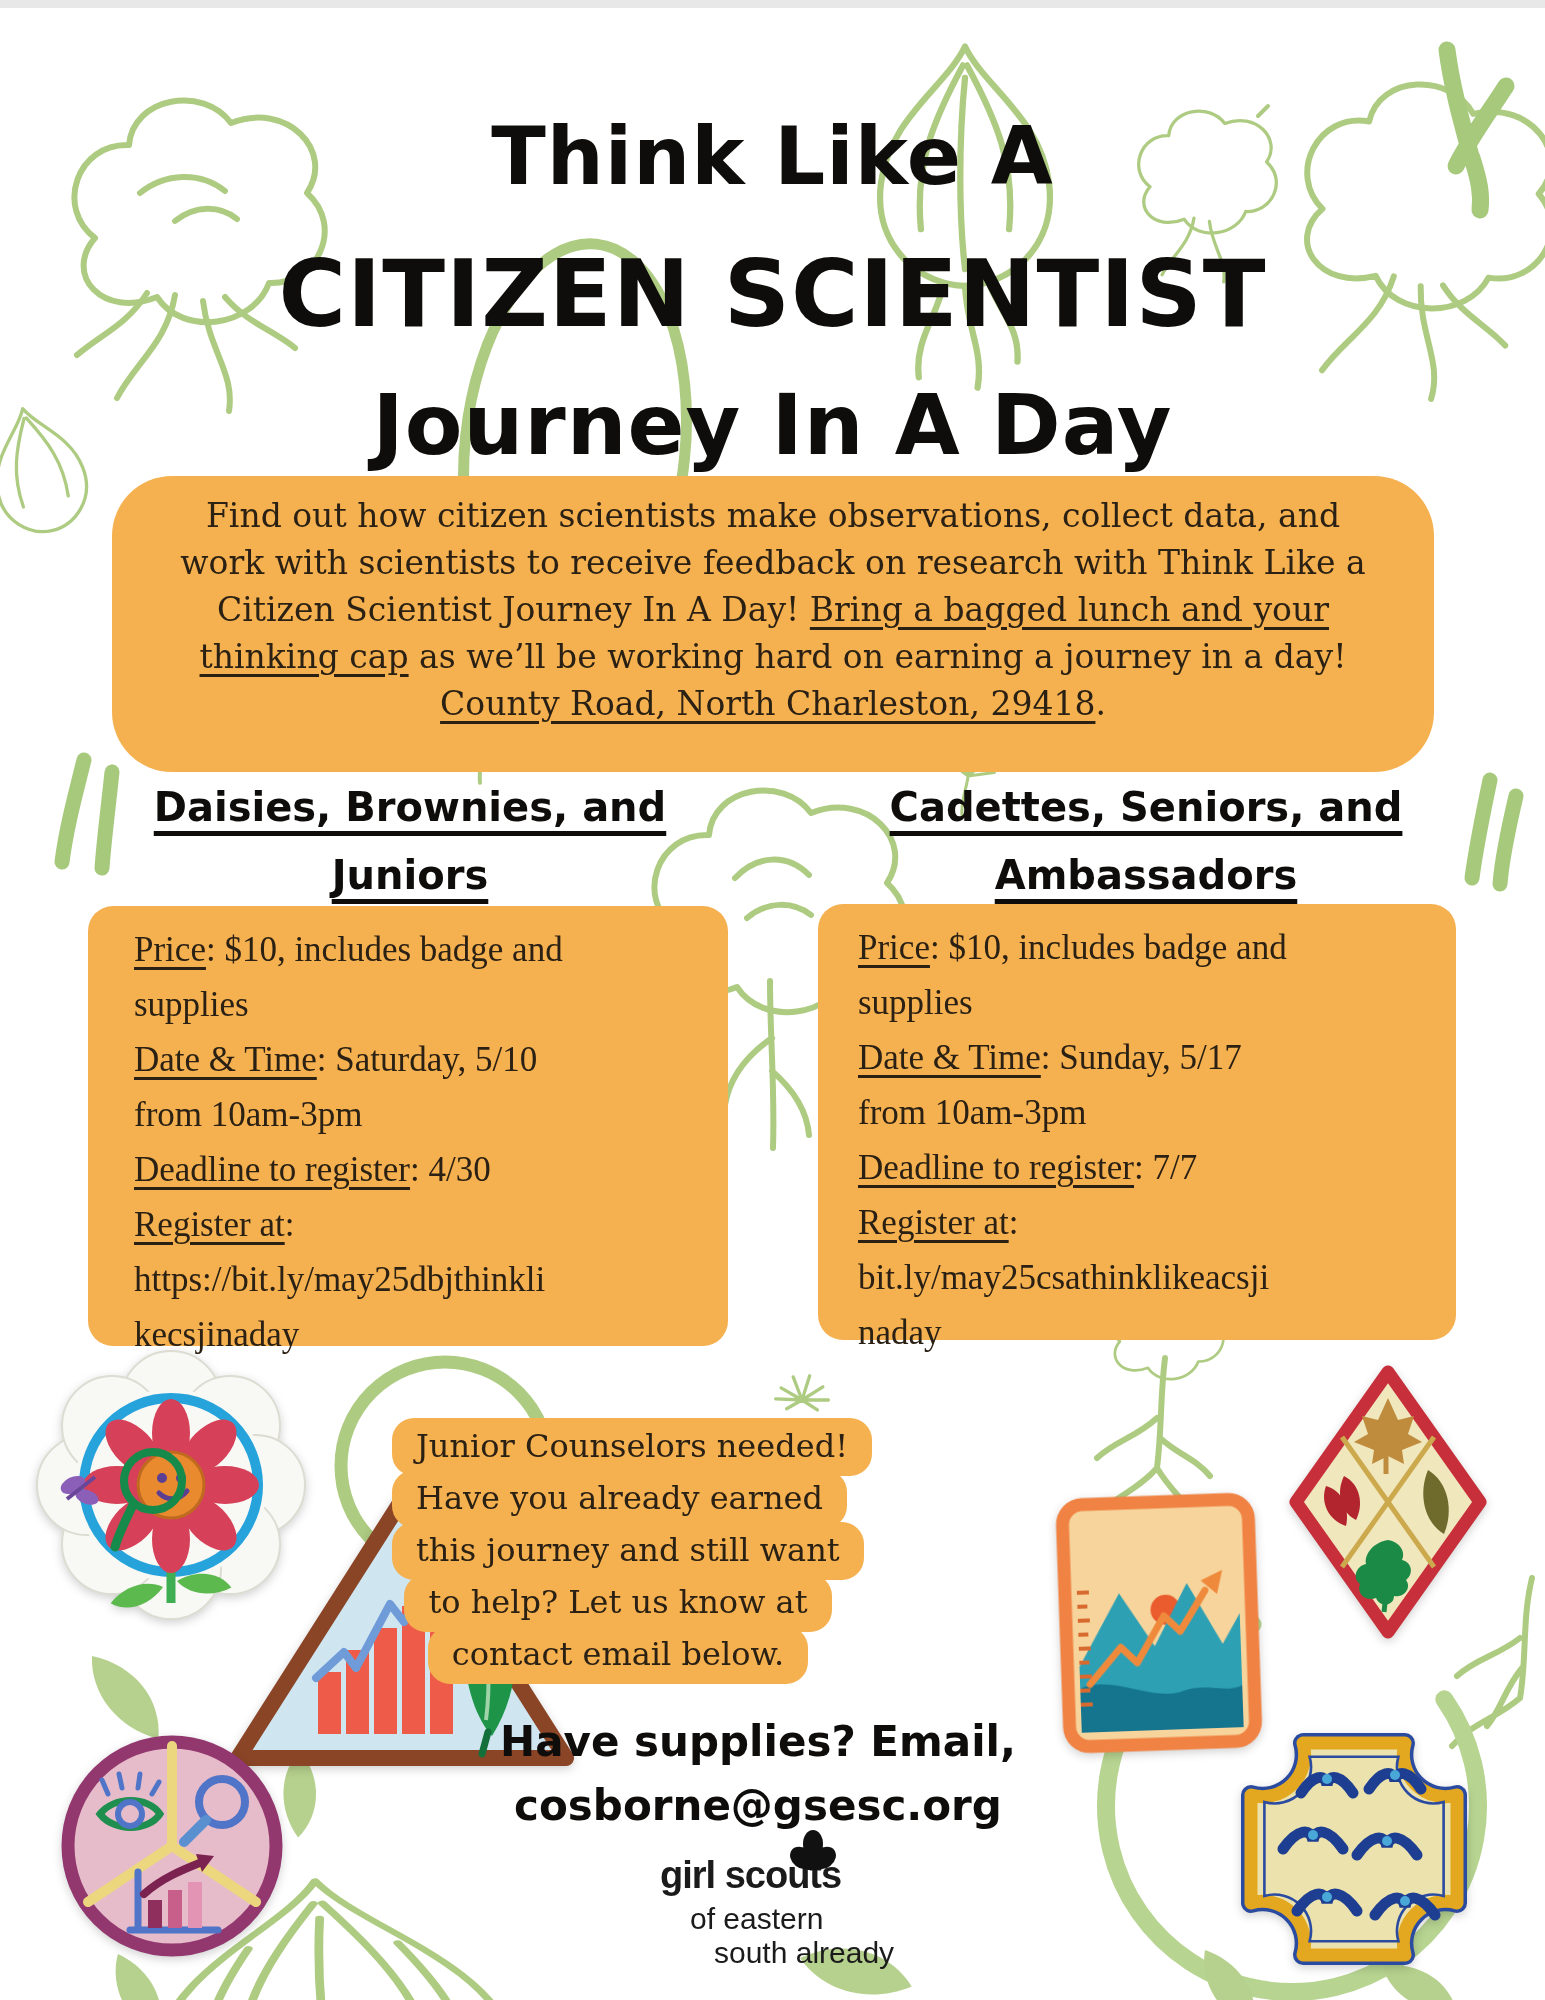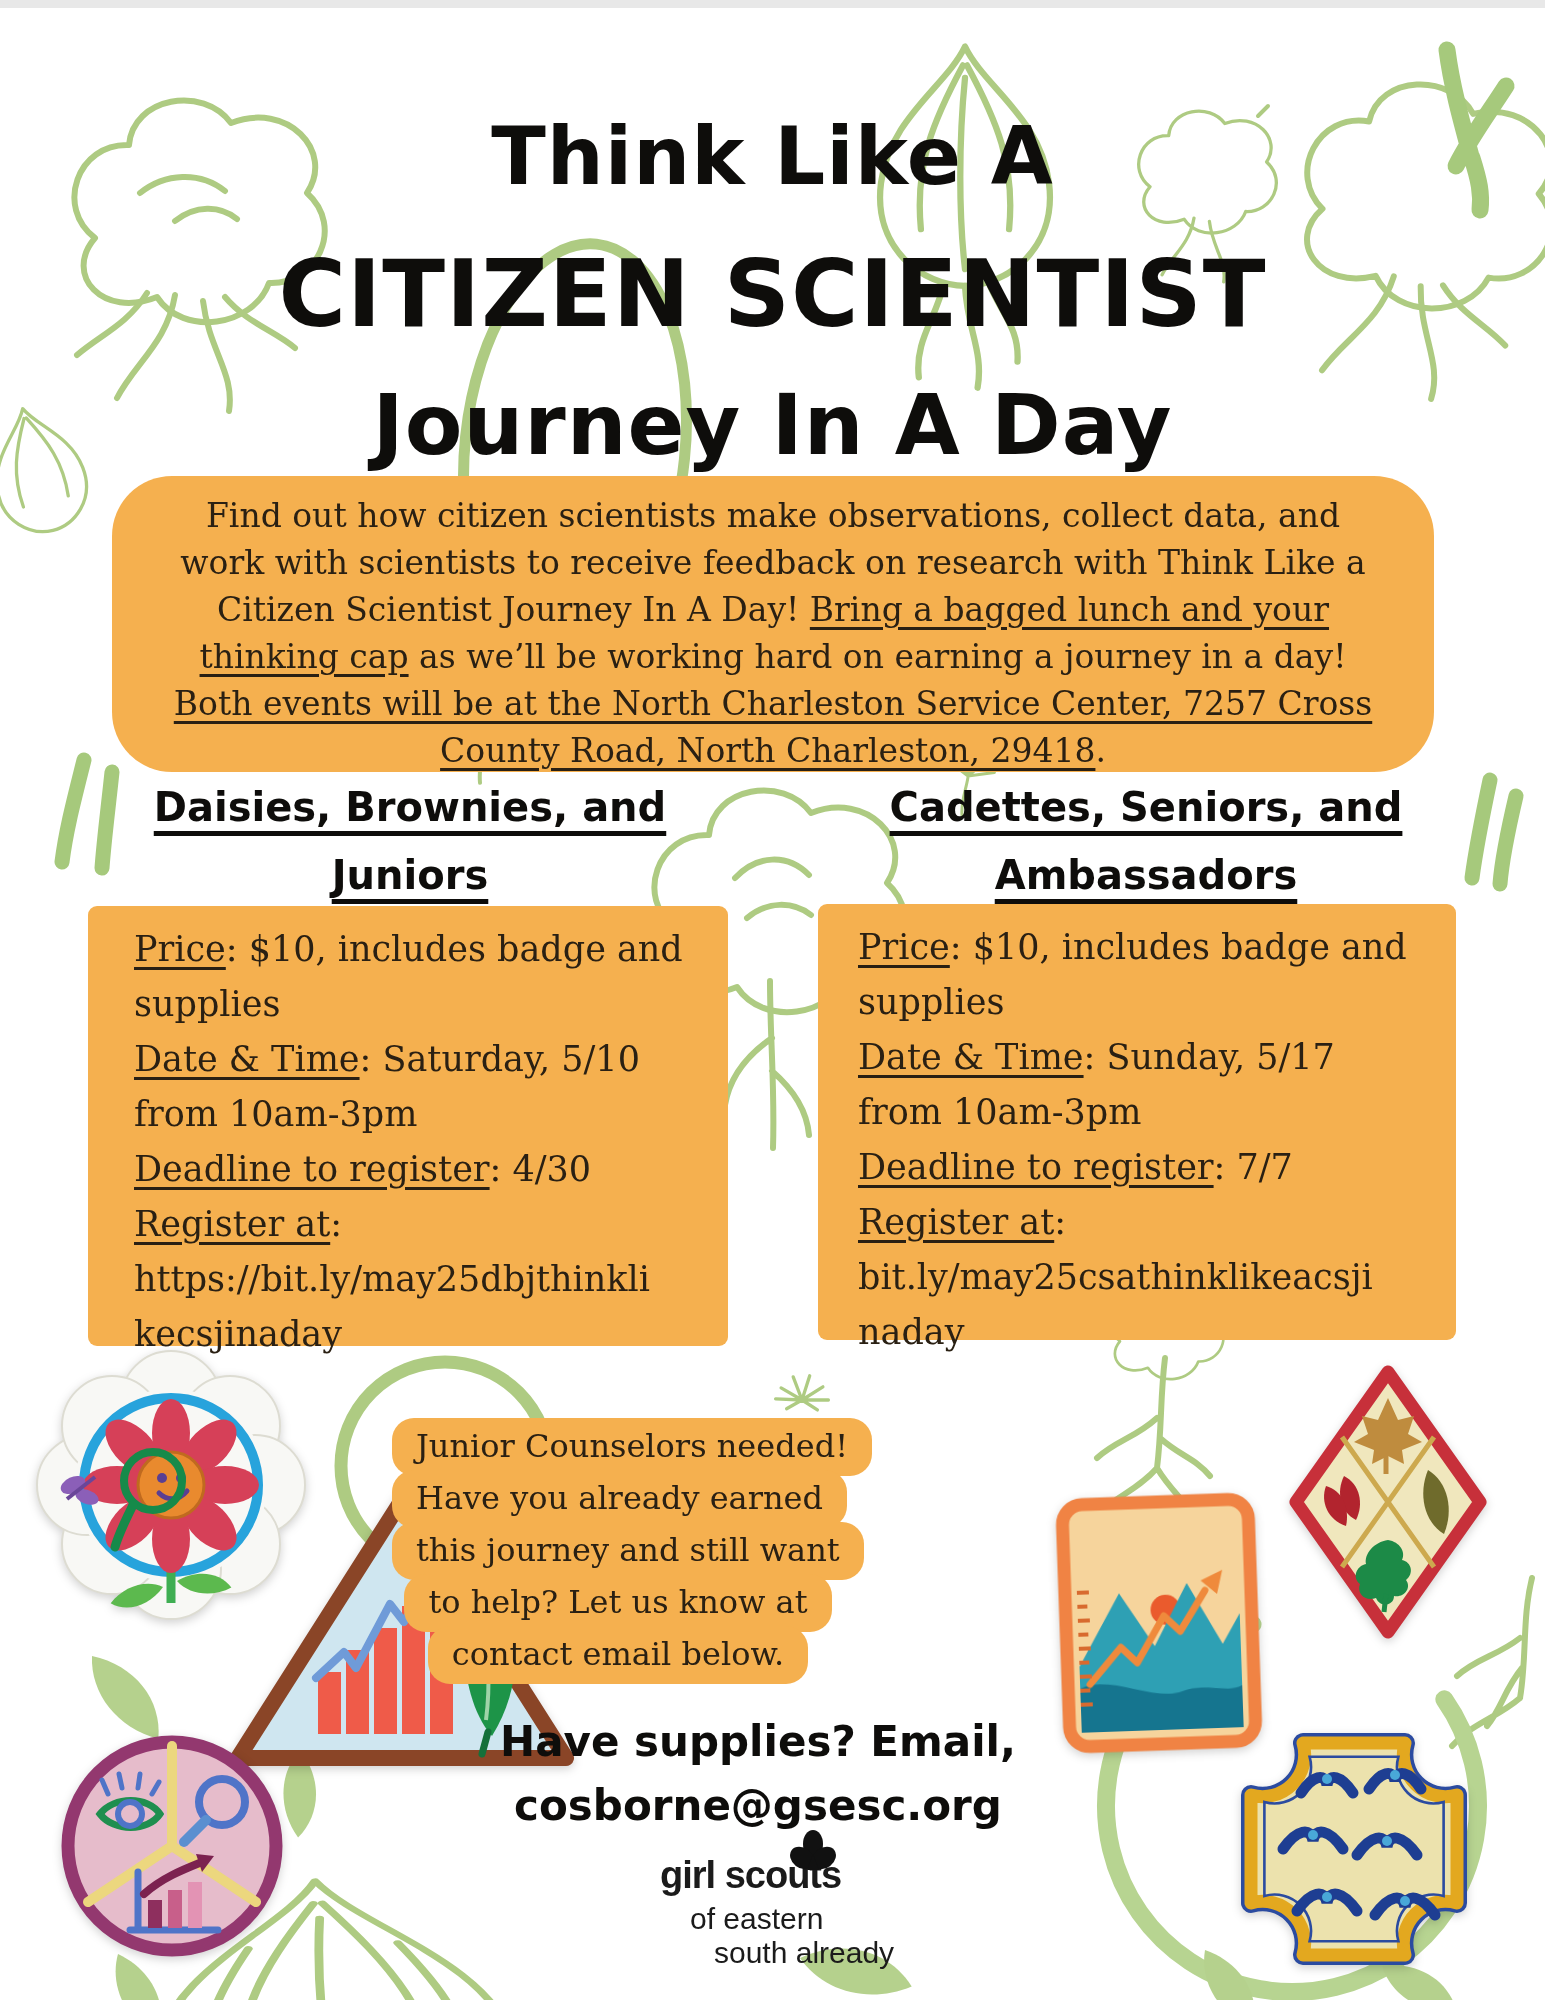--- a/index.html
+++ b/index.html
@@ -34,21 +34,21 @@
   
   .col-head{width:600px;text-align:center;}
   .col-head .ln{
     font-family:"DejaVu Sans",sans-serif;font-weight:800;font-size:40px;
     color:var(--title-ink);line-height:52px;white-space:nowrap;
     text-decoration:underline;text-decoration-thickness:5px;text-underline-offset:10px;
   }
   .col-head .ln + .ln{margin-top:16px;}
   
   .card{
-    background:var(--orange);border-radius:9px;box-sizing:border-box;
+    background:var(--orange);border-radius:25px;box-sizing:border-box;font-family:Liberation Serif, serif;
   }
   .card .ln{font-size:35px;line-height:55px;white-space:nowrap;}
   #card-left{left:88px;top:898px;width:640px;height:440px;padding:16px 24px 0 46px;}
   #card-right{left:818px;top:896px;width:638px;height:436px;padding:16px 20px 0 40px;}
   
   #junior-note{left:392px;top:1410px;width:452px;}
   #junior-note .ln{
     display:table;margin:-6px auto 0;background:var(--orange);
     padding:8px 24px 10px;border-radius:22px;
     font-size:32px;line-height:40px;white-space:nowrap;text-align:center;
@@ -315,21 +315,20 @@
 
   <div class="abs marker title-line" style="top:102px;font-size:80px">Think Like A</div>
   <div class="abs marker title-line" style="top:233px;font-size:92px">CITIZEN SCIENTIST</div>
   <div class="abs marker title-line" style="top:368px;font-size:84px">Journey In A Day</div>
 
   <div class="abs intro-box serif">
       <div class="ln"><span>Find out how citizen scientists make observations, collect data, and</span></div>
       <div class="ln"><span>work with scientists to receive feedback on research with Think Like a</span></div>
       <div class="ln"><span>Citizen Scientist Journey In A Day! </span><span class="u">Bring a bagged lunch and your</span></div>
       <div class="ln"><span class="u">thinking cap</span><span> as we’ll be working hard on earning a journey in a day!</span></div>
-      <div class="ln"><span class="u">Both events will be at the North Charleston Service Center, 7257 Cross</span></div>
       <div class="ln"><span class="u">County Road, North Charleston, 29418</span><span>.</span></div>
     </div>
 
   <div class="abs col-head" style="left:110px;top:773px">
       <div class="ln">Daisies, Brownies, and</div>
       <div class="ln">Juniors</div>
     </div>
   <div class="abs col-head" style="left:846px;top:773px">
       <div class="ln">Cadettes, Seniors, and</div>
       <div class="ln">Ambassadors</div>

